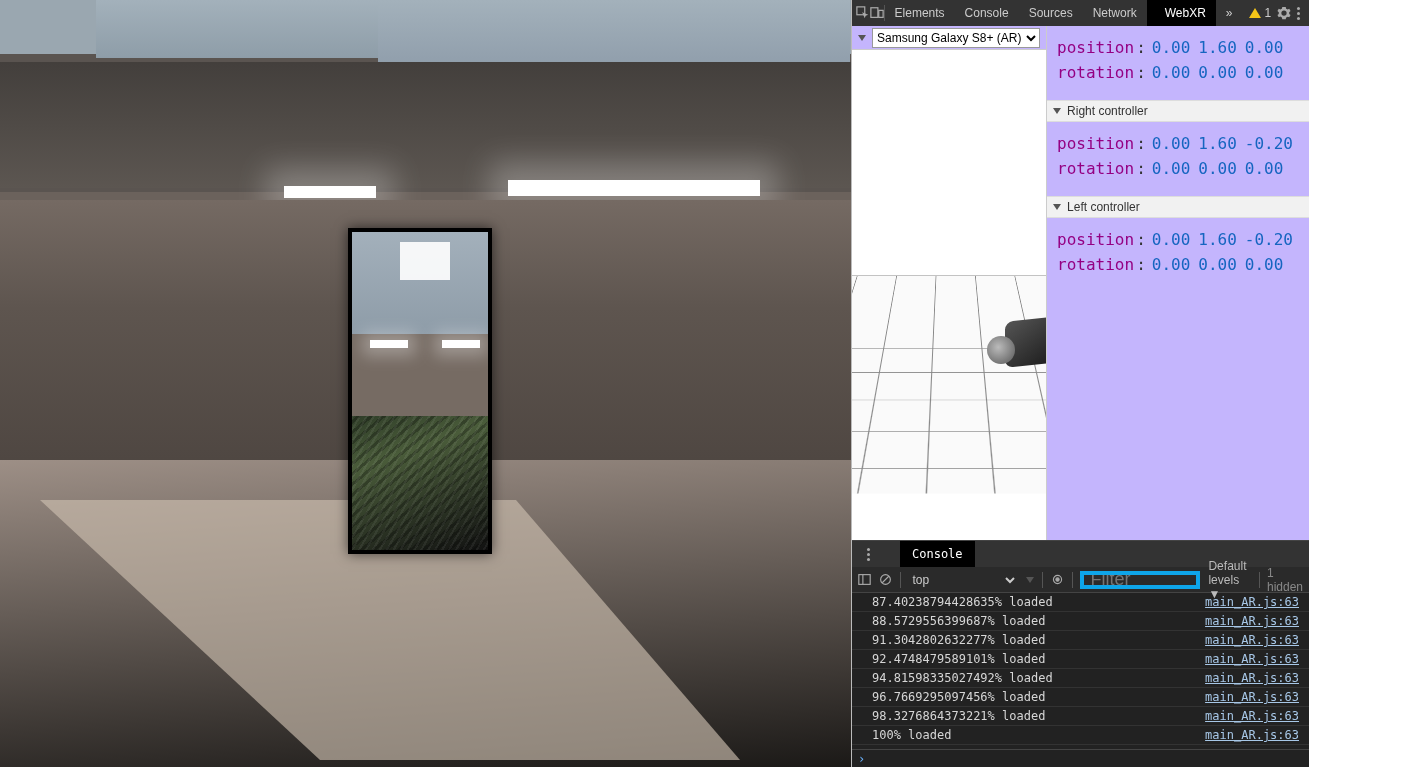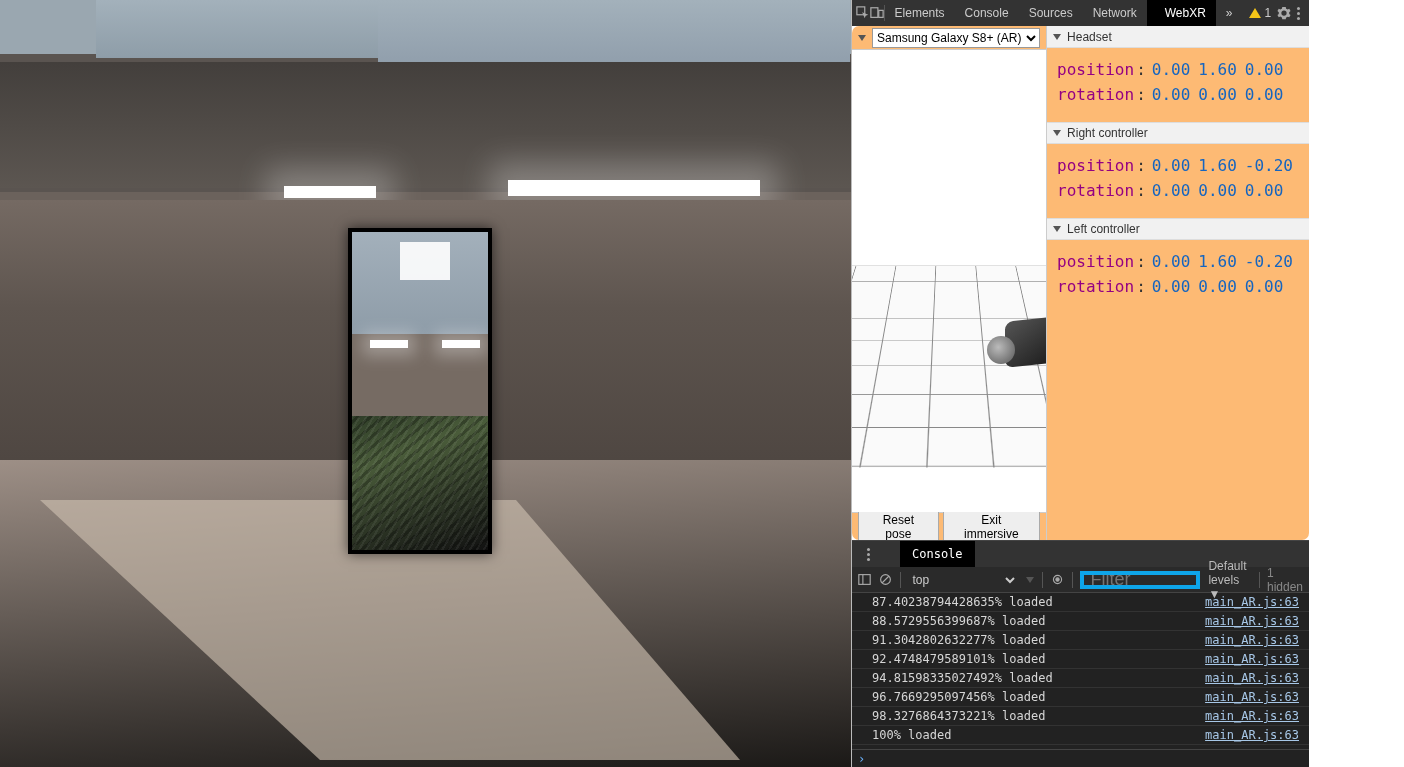--- a/index.html
+++ b/index.html
@@ -28,21 +28,21 @@
 
   .devtools-tabs { height: 26px; background: #333; color: #ccc; display: flex; align-items: center; padding: 0 4px; font-size: 12px; }
   .dt-icon { width: 24px; height: 24px; display: flex; align-items: center; justify-content: center; color: #aaa; cursor: pointer; }
   .dt-icon svg { width: 14px; height: 14px; }
   .dt-tab { padding: 0 10px; height: 26px; line-height: 26px; cursor: pointer; }
   .dt-tab.active { background: #000; color: #fff; padding-left: 18px; }
   .dt-spacer { flex: 1; }
   .dt-warn { display: flex; align-items: center; gap: 4px; padding: 0 6px; }
   .warn-tri { width: 0; height: 0; border-left: 6px solid transparent; border-right: 6px solid transparent; border-bottom: 10px solid #f5c518; }
 
-  .webxr-body { flex: 0 0 514px; display: flex; background: #fdba74; border-radius: 7px; }
+  .webxr-body { flex: 0 0 514px; display: flex; background: #c4b5fd; }
   .webxr-left { width: 316px; display: flex; flex-direction: column; border-right: 1px solid #ccc; }
   .device-bar { height: 24px; display: flex; align-items: center; border-bottom: 1px solid #ccc; padding: 0 6px; gap: 6px; }
   .tri-toggle { width: 0; height: 0; border-left: 4px solid transparent; border-right: 4px solid transparent; border-top: 6px solid #555; display: inline-block; }
   .device-select { flex: 1; font-size: 12px; height: 20px; border: 1px solid #999; background: #fff; }
   .viewport3d { flex: 1; position: relative; background: #fff; overflow: hidden; }
   .grid-floor { position: absolute; left: -120px; right: -120px; bottom: -30px; top: 90px; transform: perspective(700px) rotateX(62deg); background-image: linear-gradient(#888 1px, transparent 1px), linear-gradient(90deg, #888 1px, transparent 1px); background-size: 50px 50px; background-color: #fafafa; }
   .headset-model { position: absolute; left: 135px; top: 260px; width: 110px; height: 80px; }
   .hm-body { position: absolute; left: 18px; top: 8px; width: 72px; height: 46px; background: linear-gradient(145deg, #555, #111); border-radius: 8px 14px 14px 8px; transform: skewY(-6deg); }
   .hm-ear { position: absolute; left: 0; top: 26px; width: 28px; height: 28px; background: radial-gradient(circle at 40% 40%, #bbb, #555); border-radius: 50%; }
   .hm-visor { position: absolute; left: 62px; top: 22px; width: 46px; height: 40px; background: #000; border-radius: 6px 18px 16px 6px; transform: skewY(-6deg); }
@@ -146,31 +146,23 @@
         </select>
       </div>
       <div class="viewport3d">
         <div class="grid-floor"></div>
         <div class="headset-model">
           <div class="hm-body"></div>
           <div class="hm-visor"></div>
           <div class="hm-ear"></div>
         </div>
       </div>
-      <div class="btn-row">
-        <button class="btn">Reset pose</button>
-        <button class="btn">Exit immersive</button>
-      </div>
     </div>
 
     <div class="webxr-right">
-      <div class="section-head">
-        <span class="tri-toggle"></span>
-        <span>Headset</span>
-      </div>
       <div class="section-body">
         <div class="kvrow">
           <span class="key">position</span>
             <span class="colon">:</span>
           <span class="num">0.00</span>
           <span class="num">1.60</span>
           <span class="num">0.00</span>
         </div>
         <div class="kvrow">
           <span class="key">rotation</span>

